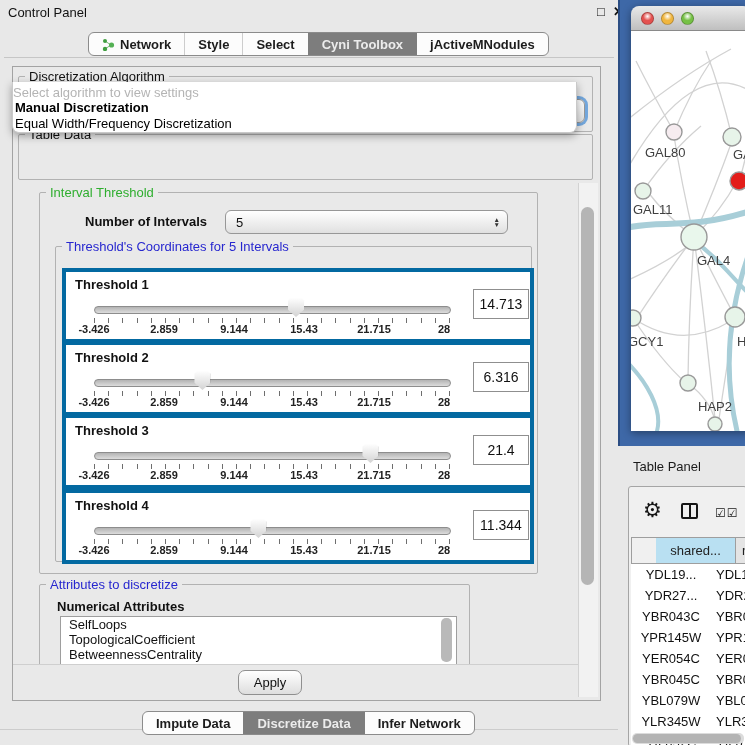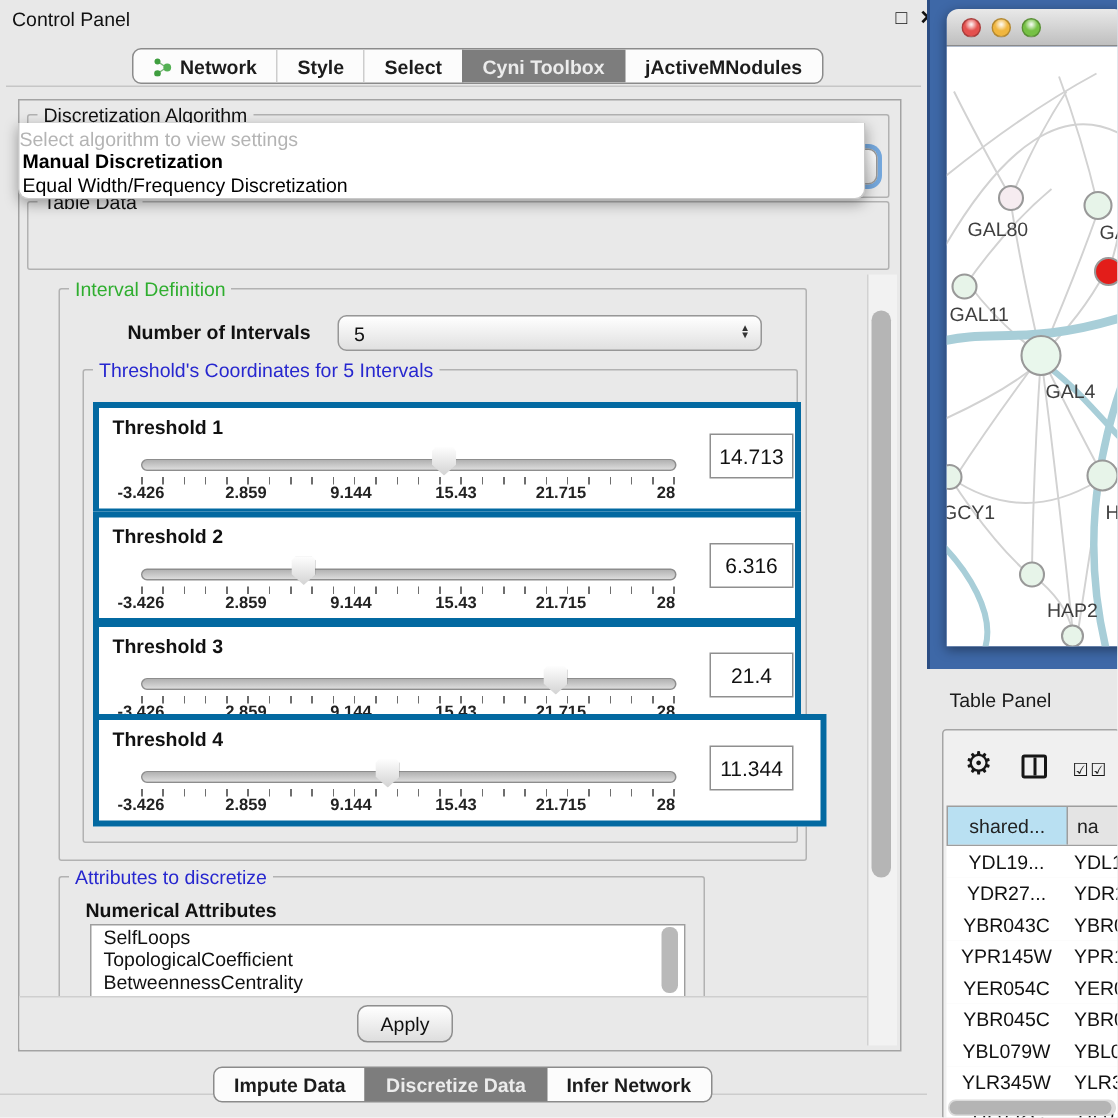--- a/index.html
+++ b/index.html
@@ -106,21 +106,21 @@
   .tp-inset{left:628px;top:486px;width:117px;height:259px;background:#f0f0f0;border:1px solid #a5a5a5;
             border-radius:3px;overflow:hidden;}
   .tp-toolbar-icon{position:absolute;color:#161616;}
   .gear-ic{left:14px;top:12px;font-size:21px;line-height:21px;}
   .split-ic{left:52px;top:16px;width:17px;height:16px;border:2px solid #161616;border-radius:2px;box-sizing:border-box;}
   .split-ic::after{content:"";position:absolute;left:50%;top:0;width:2px;height:100%;background:#161616;transform:translateX(-50%);}
   .checks-ic{left:86px;top:19px;font-size:12px;letter-spacing:1px;}
   .tp-grid{position:absolute;left:2px;top:50px;width:115px;}
   .tp-header{display:flex;height:27px;border:1px solid #9e9e9e;box-sizing:border-box;}
   .tp-h1{width:79px;background:#b9e0f2;border-right:1px solid #9e9e9e;display:flex;align-items:center;justify-content:center;
-         font-size:13px;color:#222;overflow:hidden;}
+         font-size:13px;color:#222;overflow:hidden;margin-left:24px;}
   .tp-h2{flex:1;background:#e4e4e4;display:flex;align-items:center;padding-left:6px;font-size:13px;color:#222;overflow:hidden;}
   .tp-row{display:flex;height:21px;background:#fff;font-size:13px;color:#111;text-align:right;}
   .tp-c1{width:80px;display:flex;align-items:center;justify-content:center;overflow:hidden;white-space:nowrap;}
   .tp-c2{flex:1;display:flex;align-items:center;padding-left:5px;overflow:hidden;white-space:nowrap;}
   .tp-hscroll{position:absolute;left:3px;top:246px;width:112px;height:11px;background:#dcdcdc;border-radius:5px;}
   .tp-hthumb{position:absolute;left:1px;top:1px;width:108px;height:9px;background:#b4b4b4;border-radius:5px;}
 </style>
 </head>
 <body>
 
@@ -176,21 +176,21 @@
     <span class="gtitle dark">Table Data</span>
   </div>
 
   <div class="abs popup" id="algoPopup">
     <div class="hint">Select algorithm to view settings</div>
   <div class="opt hl">Manual Discretization</div>
       <div class="opt">Equal Width/Frequency Discretization</div>
     </div>
 
   <div class="abs group interval-group">
-    <span class="gtitle green">Interval Definition</span>
+    <span class="gtitle green">Interval Threshold</span>
   </div>
   <span class="abs intervals-label">Number of Intervals</span>
   <div class="abs combo intervals-combo">
     <span>5</span>
     <span class="arrows"></span>
   </div>
 
   <div class="abs group thresholds-group">
     <span class="gtitle blue">Threshold's Coordinates for 5 Intervals</span>
   </div>
@@ -227,21 +227,21 @@
       <div class="thumb" style="left: 296.494px;"></div>
       <div class="ticks"></div>
       <div class="vbox">21.4</div>
     <span class="ticklabel" style="left: 28px;">-3.426</span>
         <span class="ticklabel" style="left: 97.9978px;">2.859</span>
         <span class="ticklabel" style="left: 167.996px;">9.144</span>
         <span class="ticklabel" style="left: 238.004px;">15.43</span>
         <span class="ticklabel" style="left: 308.002px;">21.715</span>
         <span class="ticklabel" style="left: 378px;">28</span>
       </div>
-      <div class="tbox" style="top: 476px; padding-left: 17px;">
+      <div class="tbox" style="top: 489px;">
       <div class="tlabel">Threshold 4</div>
       <div class="track"></div>
       <div class="thumb" style="left: 184.498px;"></div>
       <div class="ticks"></div>
       <div class="vbox">11.344</div>
     <span class="ticklabel" style="left: 28px;">-3.426</span>
         <span class="ticklabel" style="left: 97.9978px;">2.859</span>
         <span class="ticklabel" style="left: 167.996px;">9.144</span>
         <span class="ticklabel" style="left: 238.004px;">15.43</span>
         <span class="ticklabel" style="left: 308.002px;">21.715</span>

